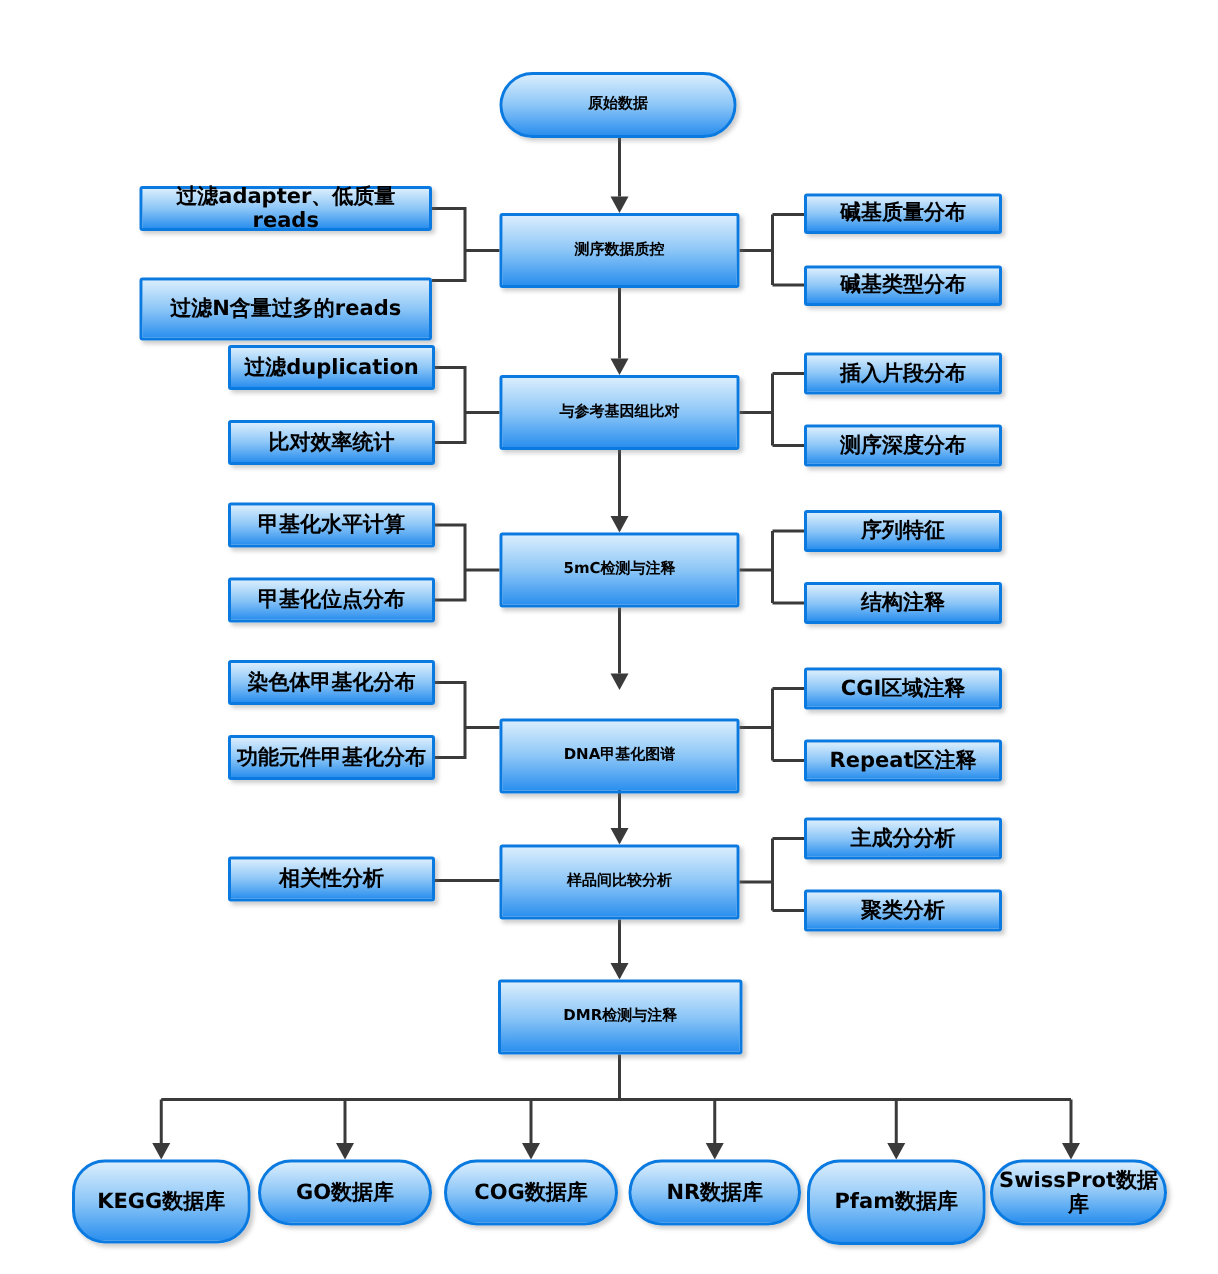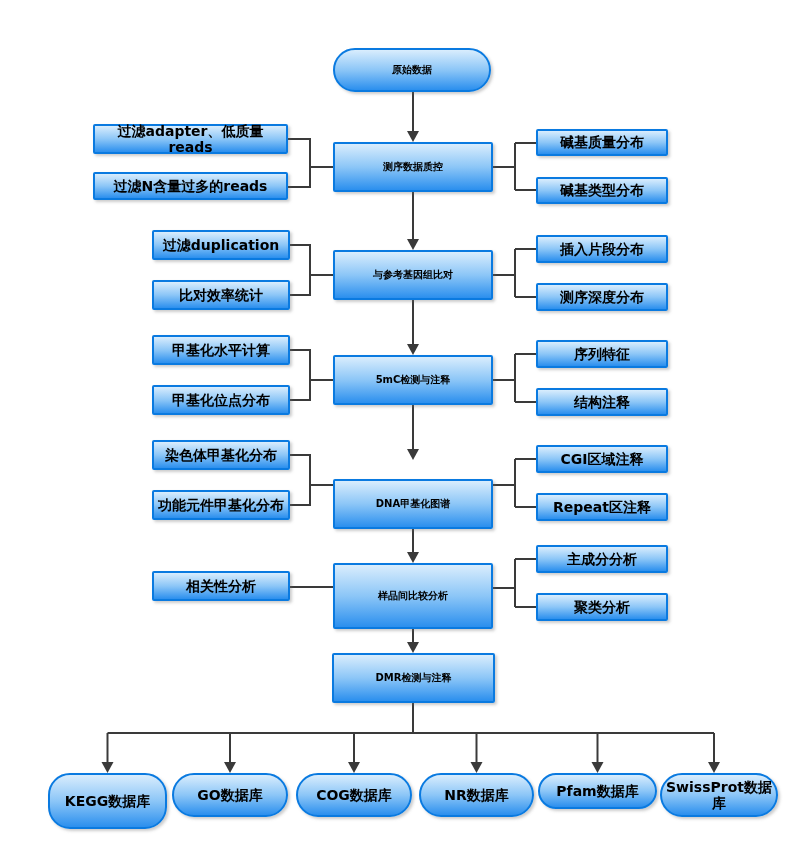--- a/index.html
+++ b/index.html
@@ -79,25 +79,25 @@
       <polygon points="708,762 720,762 714,773"></polygon>
     </g>
   </svg>
 
   <div class="node pill fs14" style="left:333px; top:48px; width:158px; height:44px;">原始数据</div>
 
   <div class="node rect fs14" style="left:333px; top:142px; width:160px; height:50px;">测序数据质控</div>
   <div class="node rect fs14" style="left:333px; top:250px; width:160px; height:50px;">与参考基因组比对</div>
   <div class="node rect fs14" style="left:333px; top:355px; width:160px; height:50px;">5mC检测与注释</div>
   <div class="node rect fs14" style="left:333px; top:479px; width:160px; height:50px;">DNA甲基化图谱</div>
-  <div class="node rect fs14" style="left:333px; top:563px; width:160px; height:66px;">样品间比较分析</div>
+  <div class="node rect fs14" style="left:333px; top:563px; width:160px; height:50px;">样品间比较分析</div>
   <div class="node rect fs14" style="left:332px; top:653px; width:163px; height:50px;">DMR检测与注释</div>
 
   <div class="node rect fs13" style="left:93px; top:124px; width:195px; height:30px;">过滤adapter、低质量reads</div>
-  <div class="node rect fs13" style="left:93px; top:172px; width:195px; height:28px;">过滤N含量过多的reads</div>
+  <div class="node rect fs13" style="left:93px; top:185px; width:195px; height:42px;">过滤N含量过多的reads</div>
   <div class="node rect fs13" style="left:152px; top:230px; width:138px; height:30px;">过滤duplication</div>
   <div class="node rect fs13" style="left:152px; top:280px; width:138px; height:30px;">比对效率统计</div>
   <div class="node rect fs13" style="left:152px; top:335px; width:138px; height:30px;">甲基化水平计算</div>
   <div class="node rect fs13" style="left:152px; top:385px; width:138px; height:30px;">甲基化位点分布</div>
   <div class="node rect fs13" style="left:152px; top:440px; width:138px; height:30px;">染色体甲基化分布</div>
   <div class="node rect fs13" style="left:152px; top:490px; width:138px; height:30px;">功能元件甲基化分布</div>
   <div class="node rect fs13" style="left:152px; top:571px; width:138px; height:30px;">相关性分析</div>
 
   <div class="node rect fs13" style="left:536px; top:129px; width:132px; height:27px;">碱基质量分布</div>
   <div class="node rect fs13" style="left:536px; top:177px; width:132px; height:27px;">碱基类型分布</div>
@@ -107,16 +107,16 @@
   <div class="node rect fs13" style="left:536px; top:388px; width:132px; height:28px;">结构注释</div>
   <div class="node rect fs13" style="left:536px; top:445px; width:132px; height:28px;">CGI区域注释</div>
   <div class="node rect fs13" style="left:536px; top:493px; width:132px; height:28px;">Repeat区注释</div>
   <div class="node rect fs13" style="left:536px; top:545px; width:132px; height:28px;">主成分分析</div>
   <div class="node rect fs13" style="left:536px; top:593px; width:132px; height:28px;">聚类分析</div>
 
   <div class="node pill fs13" style="left:48px; top:773px; width:119px; height:56px;">KEGG数据库</div>
   <div class="node pill fs13" style="left:172px; top:773px; width:116px; height:44px;">GO数据库</div>
   <div class="node pill fs13" style="left:296px; top:773px; width:116px; height:44px;">COG数据库</div>
   <div class="node pill fs13" style="left:419px; top:773px; width:115px; height:44px;">NR数据库</div>
-  <div class="node pill fs13" style="left:538px; top:773px; width:119px; height:36px;">Pfam数据库</div>
+  <div class="node pill fs13" style="left:538px; top:773px; width:119px; height:57px;">Pfam数据库</div>
   <div class="node pill fs13" style="left:660px; top:773px; width:118px; height:44px;">SwissProt数据库</div>
 
 </div>
 
 </body></html>

